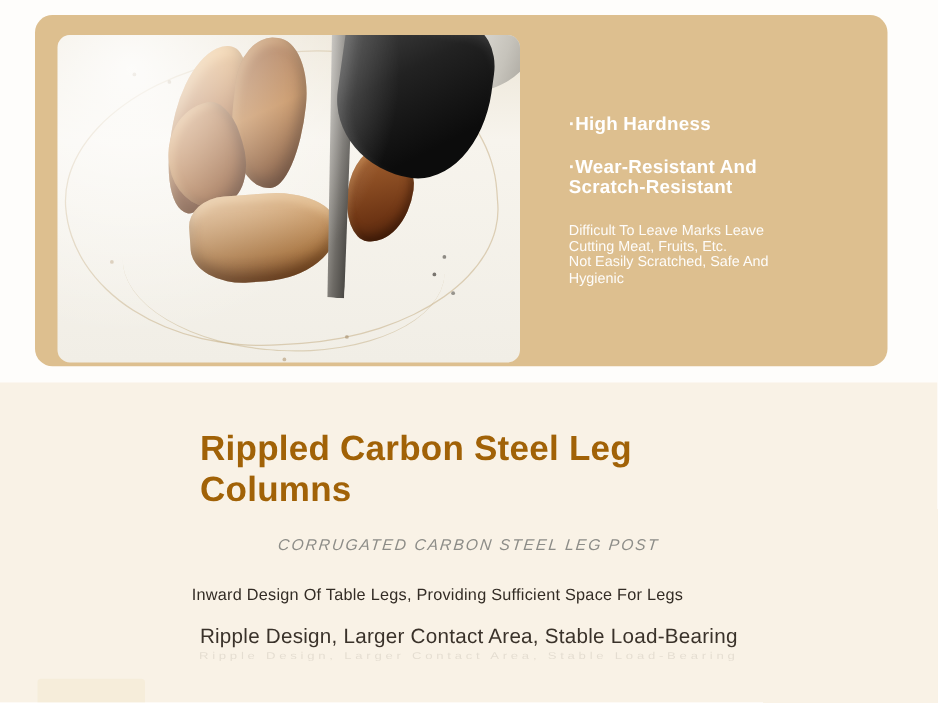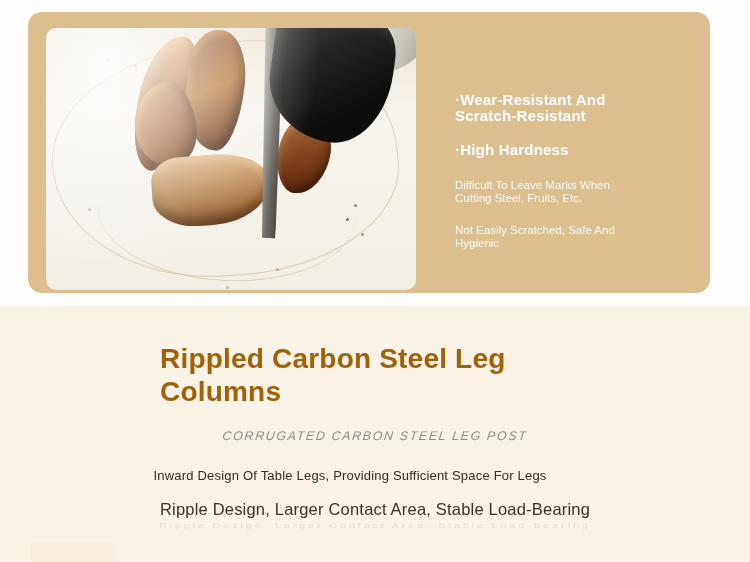--- a/index.html
+++ b/index.html
@@ -95,21 +95,21 @@
     border-radius:6% 24% 46% 58%/8% 30% 62% 50%;
     background:linear-gradient(145deg,#4a4a4a 0%,#222 38%,#0c0c0c 75%);
     box-shadow:inset 6px 8px 10px rgba(255,255,255,.14);
   }
 
   .panel-text{position:absolute;left:427px;top:80px;width:182px;color:#fff;}
   .panel-bullet{font-size:15px;font-weight:bold;line-height:16px;letter-spacing:.2px;}
   .panel-bullet + .panel-bullet{margin-top:18px;}
   .panel-notes{margin-top:21px;}
   .panel-note{font-size:11.5px;line-height:12.5px;color:rgba(255,255,255,.95);}
-  .panel-note + .panel-note{margin-top:20px;}
+  .panel-note + .panel-note{margin-top:0;}
 
   
   .leg-section{
     position:absolute;left:0;top:306px;width:750px;height:256px;
     background:#f9f2e6;
   }
   .leg-title{
     position:absolute;left:160px;top:36px;max-width:370px;
     font-size:28px;font-weight:bold;line-height:33px;
     color:#a16207;letter-spacing:.2px;
@@ -152,24 +152,24 @@
       <div class="slice slice-b"></div>
       <div class="slice slice-c"></div>
       <div class="slice slice-d"></div>
       <div class="slice slice-e"></div>
       <div class="blade-shine"></div>
       <div class="knife-blade"></div>
       <div class="knife-handle"></div>
     </div>
 
     <div class="panel-text">
+      <div class="panel-bullet">·High Hardness</div>
       <div class="panel-bullet">·Wear-Resistant And Scratch-Resistant</div>
-      <div class="panel-bullet">·High Hardness</div>
       <div class="panel-notes">
-        <div class="panel-note">Difficult To Leave Marks When Cutting Steel, Fruits, Etc.</div>
+        <div class="panel-note">Difficult To Leave Marks Leave Cutting Meat, Fruits, Etc.</div>
         <div class="panel-note">Not Easily Scratched, Safe And Hygienic</div>
       </div>
     </div>
   </div>
 
   <div class="leg-section">
     <div class="leg-title">Rippled Carbon Steel Leg Columns</div>
     <div class="leg-subtitle">CORRUGATED CARBON STEEL LEG POST</div>
     <div class="leg-desc">Inward Design Of Table Legs, Providing Sufficient Space For Legs</div>
     <div class="leg-tagline">Ripple Design, Larger Contact Area, Stable Load-Bearing</div>

